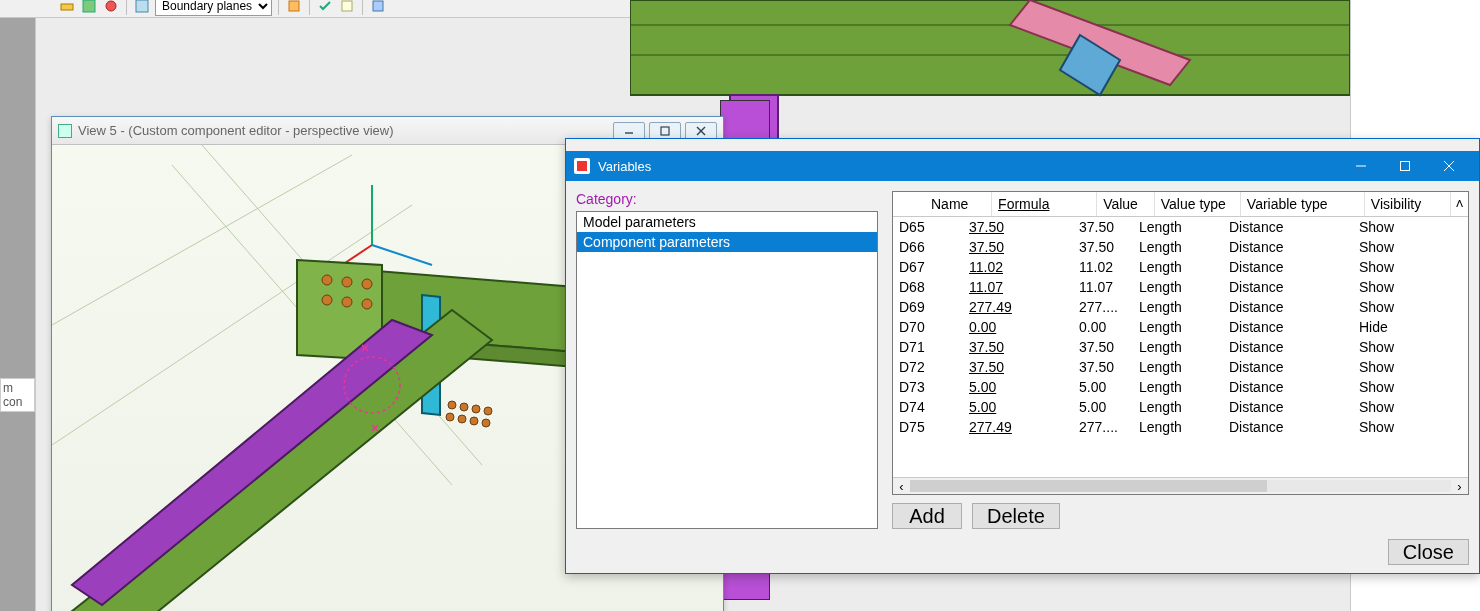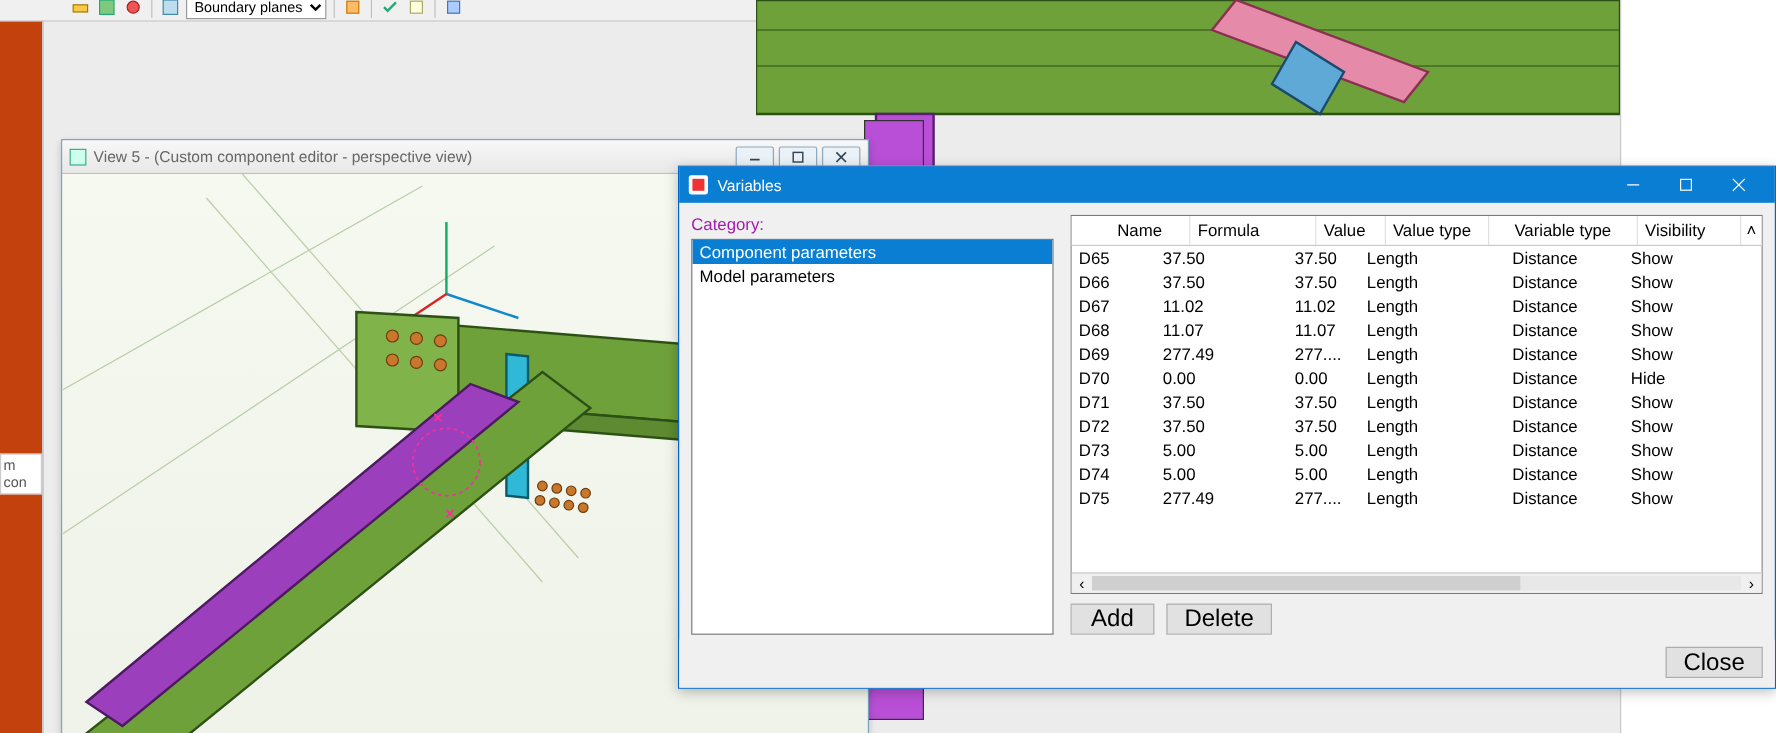--- a/index.html
+++ b/index.html
@@ -6,21 +6,21 @@
     body { width: 1480px; height: 611px; background: #ececec; overflow: hidden; position: relative; }
 
     
     .top-toolbar { position: absolute; top: 0; left: 0; right: 0; height: 18px; background: #f0f0f0; border-bottom: 1px solid #c9c9c9; }
     .toolbar-inner { position: absolute; left: 58px; top: -4px; display: flex; align-items: center; gap: 4px; }
     .tb-icon { width: 18px; height: 18px; display: inline-flex; align-items: center; justify-content: center; }
     .tb-sep { width: 1px; height: 18px; background: #c0c0c0; margin: 0 2px; }
     .tb-select { height: 20px; border: 1px solid #999; background: #fff; font-size: 12px; padding: 0 2px; }
 
     
-    .bg-left { position: absolute; left: 0; top: 18px; width: 36px; bottom: 0; background: #c2410c; border-right: 1px solid #c9c9c9; }
+    .bg-left { position: absolute; left: 0; top: 18px; width: 36px; bottom: 0; background: #a3a3a3; border-right: 1px solid #c9c9c9; }
     .bg-label { position: absolute; left: 0; top: 360px; font-size: 12px; color: #555; padding: 2px; background: #fff; border: 1px solid #ccc; }
 
     .bg-right-model { position: absolute; top: 0; right: 130px; width: 720px; height: 140px; overflow: hidden; }
     .bg-right-side { position: absolute; top: 0; right: 0; width: 130px; bottom: 0; background: #fff; border-left: 1px solid #c9c9c9; }
     .purple-beam { position: absolute; left: 720px; top: 100px; width: 50px; height: 500px; background: #b84fd6; border: 1px solid #333; }
 
     
     .view5 {
       position: absolute; left: 51px; top: 92px; width: 673px; height: 510px;
       background: #fff; border: 1px solid #5b8fb9; box-shadow: 0 2px 6px rgba(0,0,0,.2); margin-top: 24px;
@@ -34,21 +34,21 @@
     .win-btn { width: 32px; height: 18px; border: 1px solid #8ca8c0; background: #eaf2f8; border-radius: 2px; display: flex; align-items: center; justify-content: center; cursor: pointer; }
     .view5-canvas { position: relative; width: 100%; height: calc(100% - 28px); background: linear-gradient(#f5f9f0,#eef2e8); overflow: hidden; }
 
     
     .variables {
       position: absolute; left: 565px; top: 138px; right: 0; height: 436px;
       background: #f0f0f0; border: 1px solid #0066cc; box-shadow: 0 3px 10px rgba(0,0,0,.25);
       display: flex; flex-direction: column;
     }
     .var-title {
-      height: 30px; background: #0a7ed3; color: #fff; display: flex; align-items: center; padding: 12px 8px; gap:8px; font-size: 14px;
+      height: 30px; background: #0a7ed3; color: #fff; display: flex; align-items: center; padding: 12px 8px; gap:8px; font-size: 14px; margin-top: 12px;
     }
     .var-title .app-icon { width: 16px; height: 16px; background: #fff; border-radius: 2px; display:flex; align-items:center; justify-content:center; }
     .var-title .app-icon span { width:10px; height:10px; background:#e33; display:block; }
     .var-title .wbtns { margin-left: auto; display: flex; }
     .var-title .wbtn { width: 44px; height: 30px; display:flex; align-items:center; justify-content:center; cursor:pointer; }
     .var-title svg { stroke: #fff; stroke-width: 1; fill: none; }
 
     .var-body { flex: 1; padding: 10px 10px 4px; display: flex; gap: 14px; overflow: hidden; }
     .var-left { width: 302px; display: flex; flex-direction: column; }
     .var-left label { font-size: 14px; color: #a21caf; margin-bottom: 4px; }
@@ -61,24 +61,24 @@
     .var-right { flex:1; display:flex; flex-direction: column; overflow:hidden; }
     .table-wrap { flex:1; background:#fff; border:1px solid #7a7a7a; overflow:hidden; display:flex; flex-direction:column; }
     .thead { display:flex; border-bottom:1px solid #c9c9c9; background:#fff;padding-left:32px; }
     .th { padding: 4px 6px; font-size: 14px; color:#000; border-right:1px solid #e0e0e0; font-weight:400;}
     .th:last-child { border-right:none; }
     .tbody { flex:1; overflow-y:auto; overflow-x:hidden; }
     .trow { display:flex; }
     .td { padding: 2px 6px; font-size: 14px; color:#000; border-right:1px solid transparent; overflow:hidden; text-overflow: ellipsis; white-space: nowrap; }
 
     .col-name { width: 70px; }
-    .col-formula { width: 110px; }
+    .col-formula { width: 110px; text-decoration: underline; }
     .col-value { width: 60px; text-align: left;}
     .col-vtype { width: 90px; }
-    .col-vartype { width: 130px; text-align: center; }
+    .col-vartype { width: 130px; }
     .col-vis { width: 90px; }
     .scroll-up { width: 18px; text-align:center; }
     .th.scroll-up { padding:4px 0; }
 
     .hscroll { height: 17px; background:#f0f0f0; border-top:1px solid #c9c9c9; display:flex; align-items:center; }
     .hscroll .harrow { width:17px; height:17px; display:flex; align-items:center; justify-content:center; cursor:pointer; }
     .hscroll .htrack { flex:1; height:12px; background:#e8e8e8; position:relative; }
     .hscroll .hthumb { position:absolute; left:0; top:0; height:12px; width:66%; background:#cfcfcf; }
 
     .var-buttons { padding: 8px 0 0; display:flex; gap:10px; }
@@ -262,22 +262,22 @@
             <line x1="11" y1="1" x2="1" y2="11"></line>
           </svg>
         </div>
     </div>
   </div>
 
   <div class="var-body">
     <div class="var-left">
       <label>Category:</label>
       <div class="category-list" id="category-list">
+          <div class="category-item">Model parameters</div>
           <div class="category-item selected">Component parameters</div>
-          <div class="category-item">Model parameters</div>
         </div>
     </div>
 
     <div class="var-right">
       <div class="table-wrap">
         <div class="thead">
           <div class="th col-name">Name</div>
           <div class="th col-formula">Formula</div>
           <div class="th col-value">Value</div>
           <div class="th col-vtype">Value type</div>

